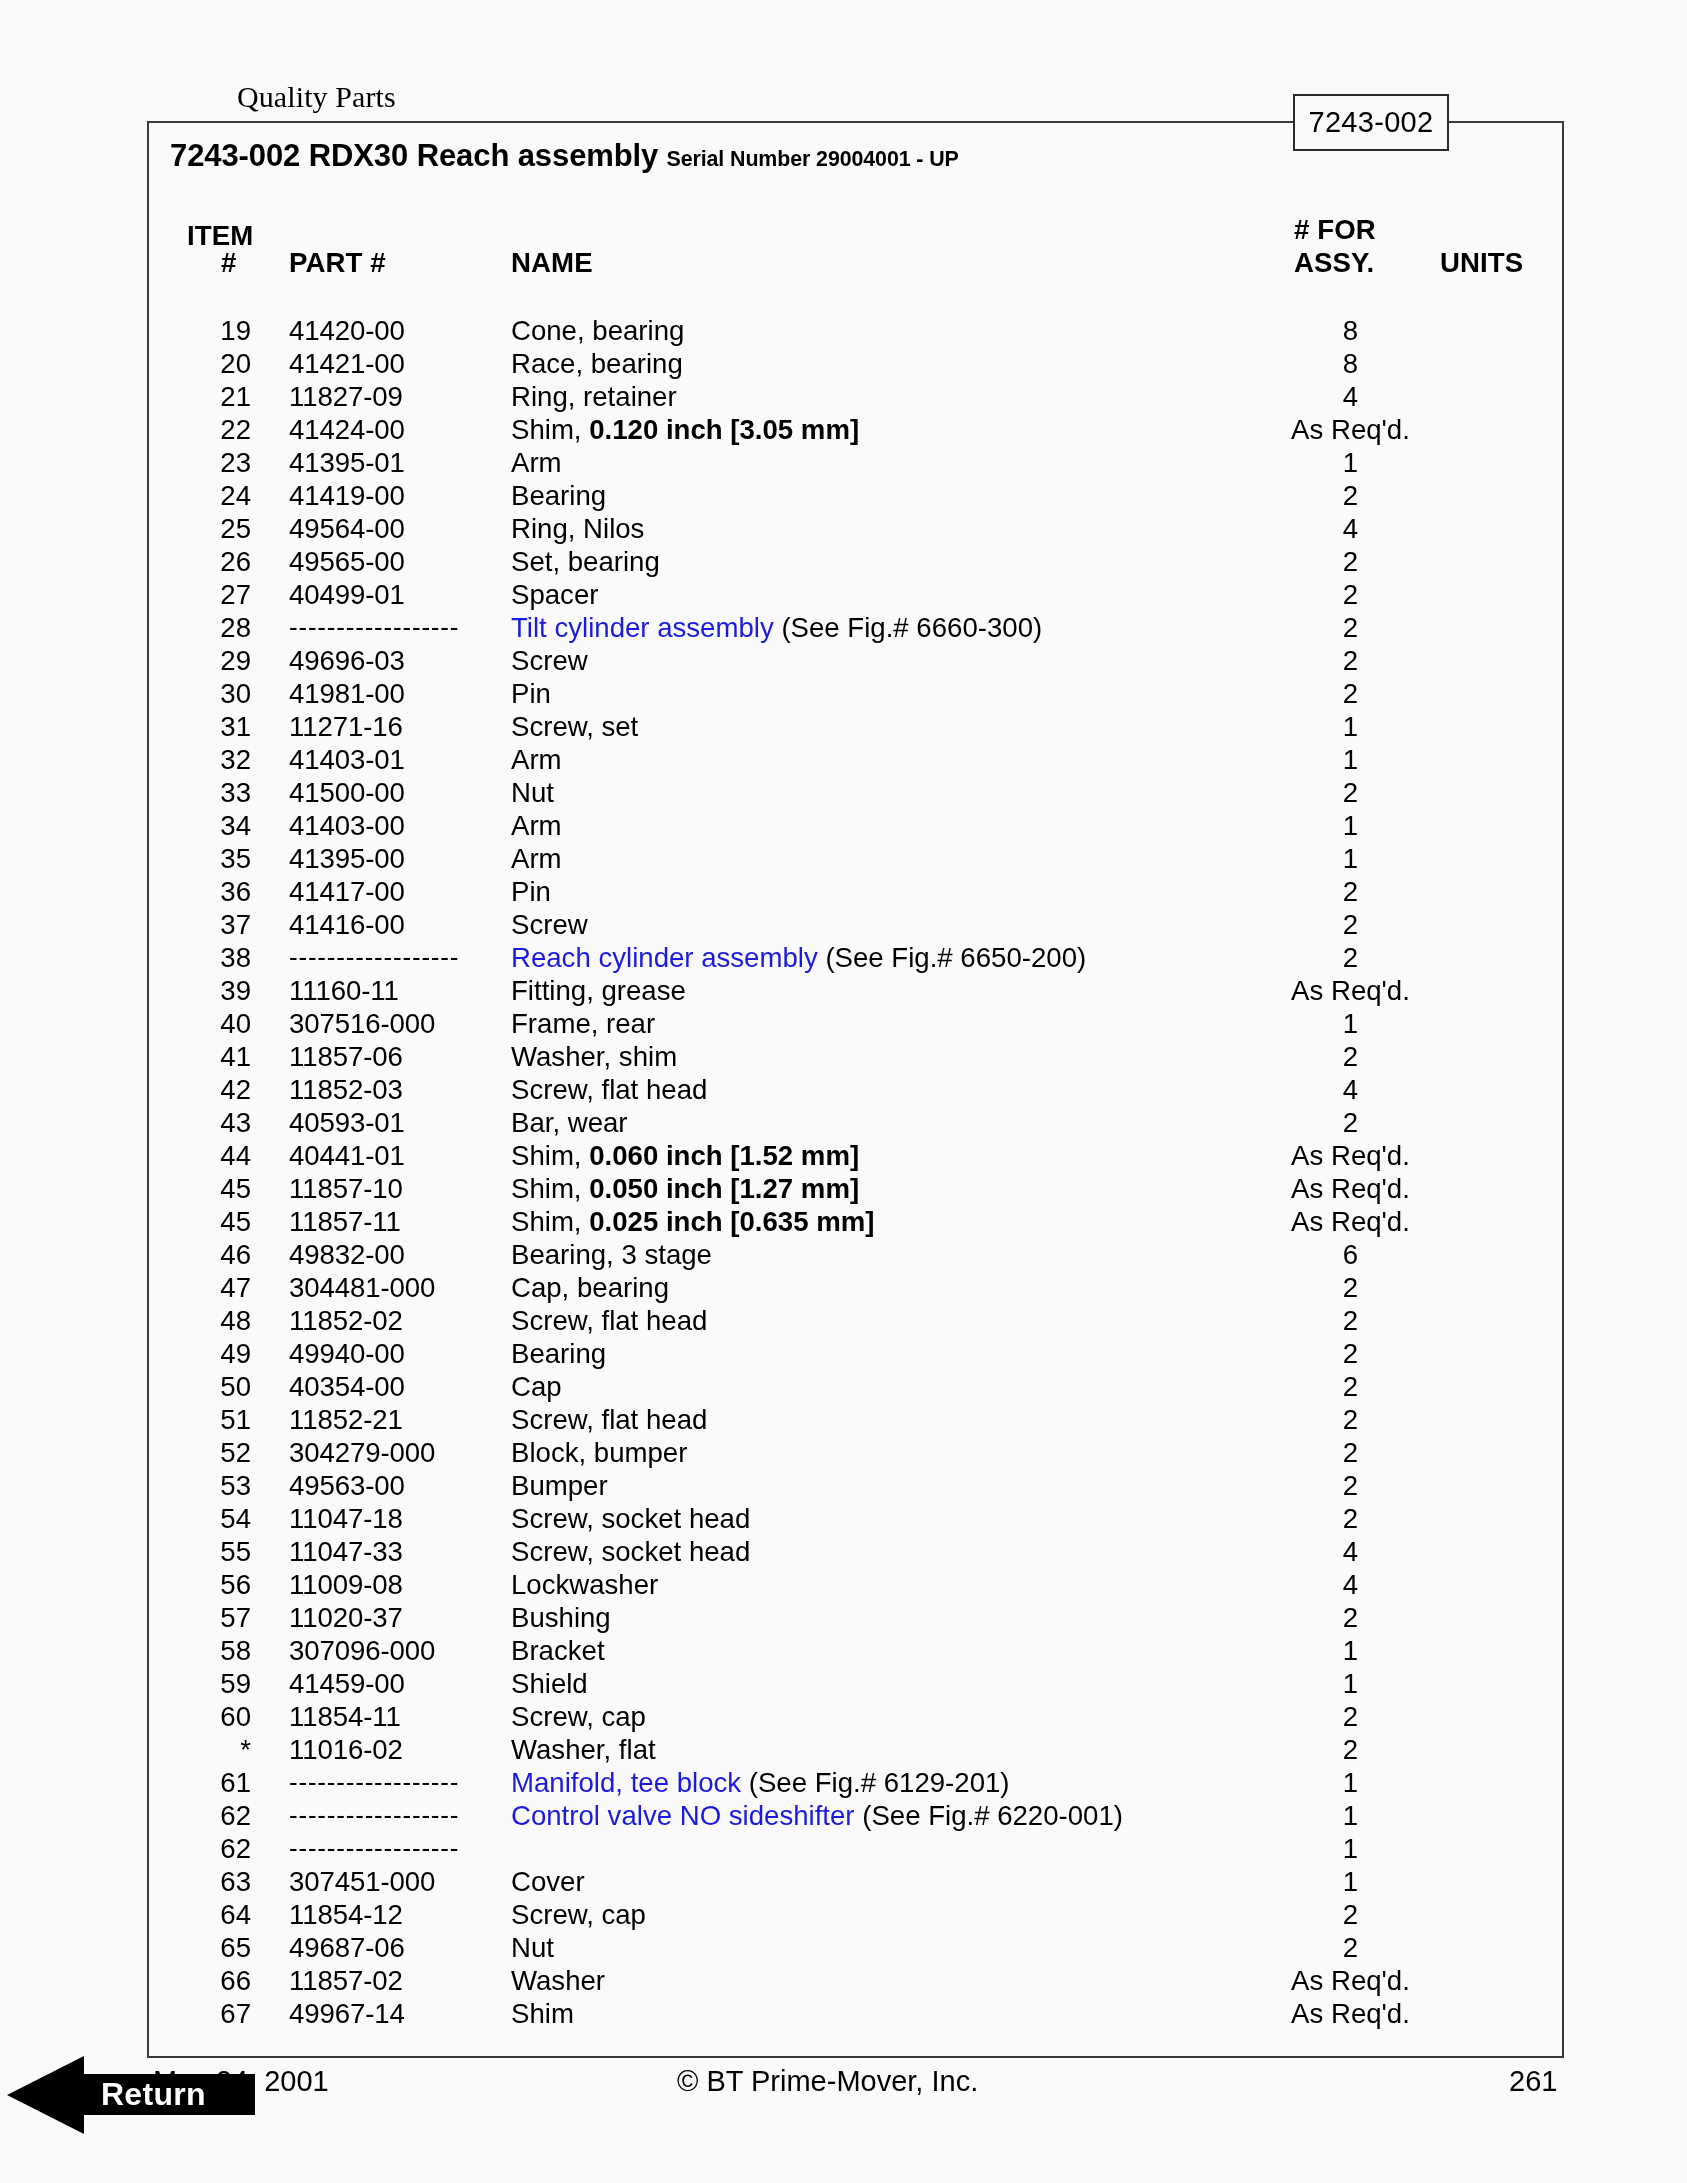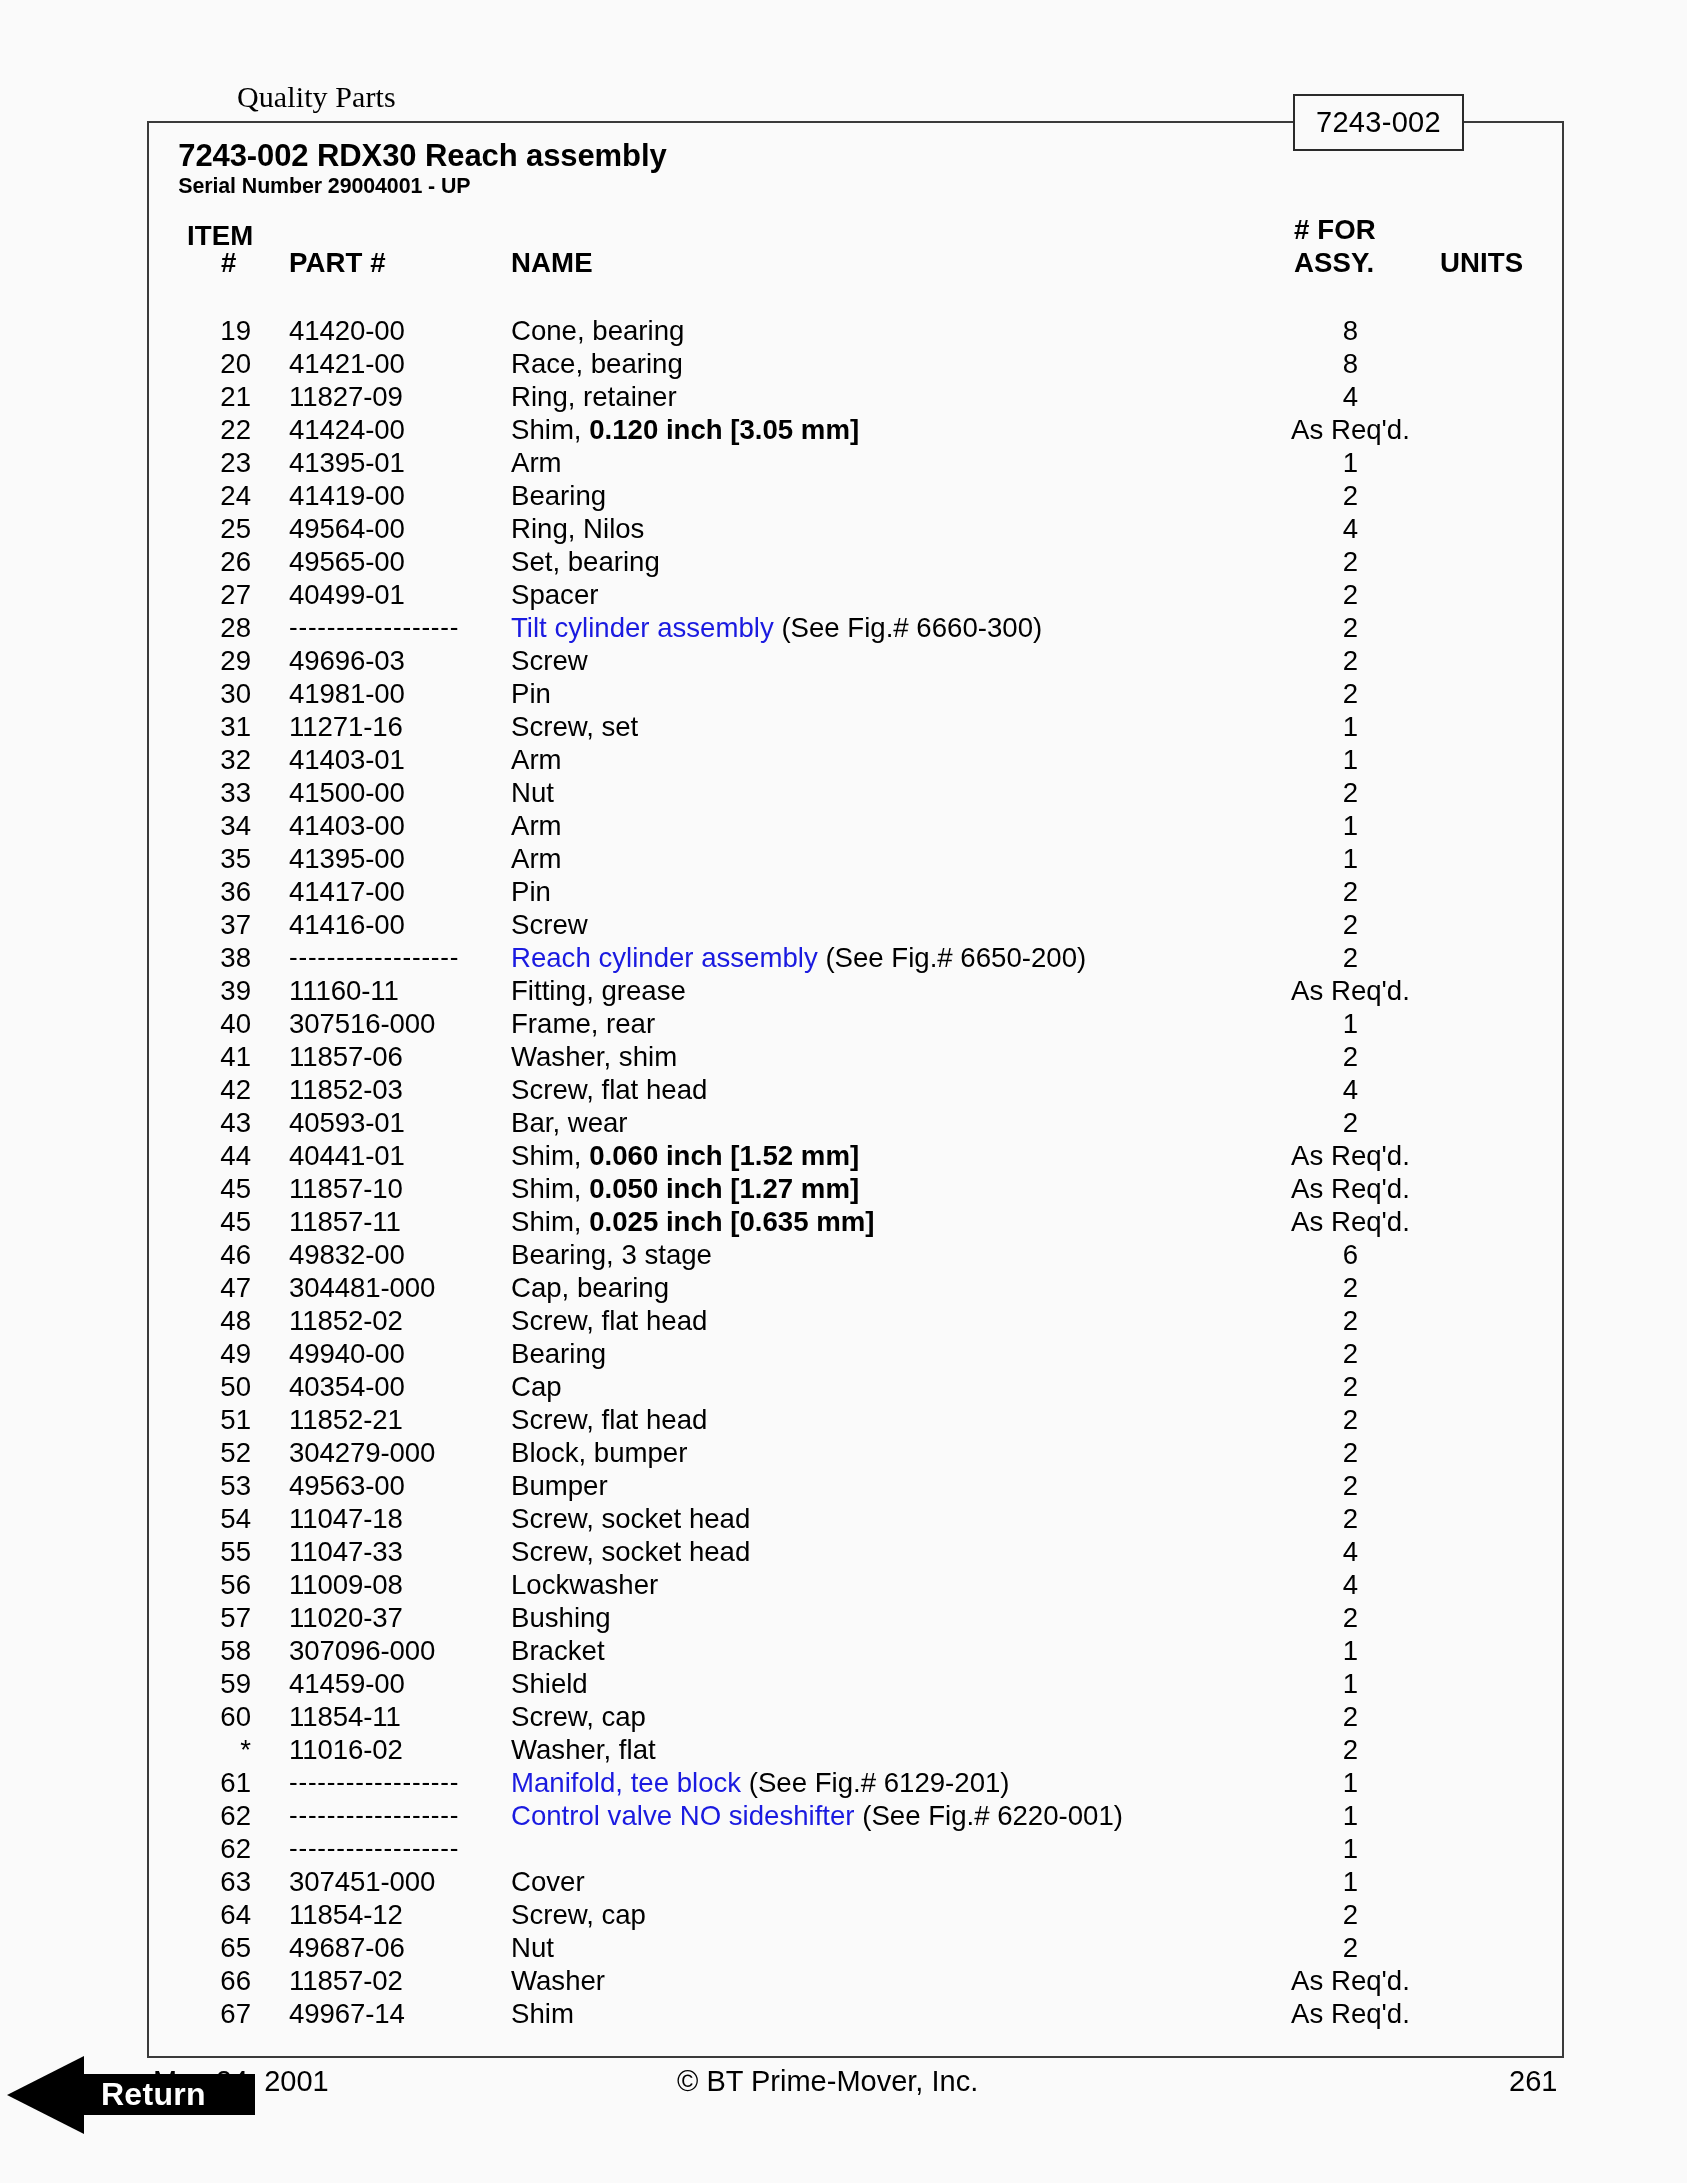--- a/index.html
+++ b/index.html
@@ -39,42 +39,41 @@
     border: 2.1px solid #3a3a3a;
     box-sizing: border-box;
     background: transparent;
   }
 
   
   .fig-tab {
     position: absolute;
     left: 1293px;
     top: 94px;
-    width: 171px;
+    width: 156px;
     height: 57px;
     border: 2.1px solid #2a2a2a;
     box-sizing: border-box;
     background: #fafafa;
     display: flex;
     align-items: center;
     justify-content: center;
     font-size: 29px;
     letter-spacing: 0.3px;
     z-index: 5;
   }
 
   
   .fig-title {
     position: absolute;
     left: 170px;
     top: 138px;
     white-space: nowrap;
     display: flex;
     align-items: baseline;
-    flex-direction: column;
   }
   .fig-title .main {
     font-size: 31px;
     font-weight: bold;
     letter-spacing: -0.1px;
   }
   .fig-title .serial {
     font-size: 21.4px;
     font-weight: bold;
     margin-left: 8.3px;

